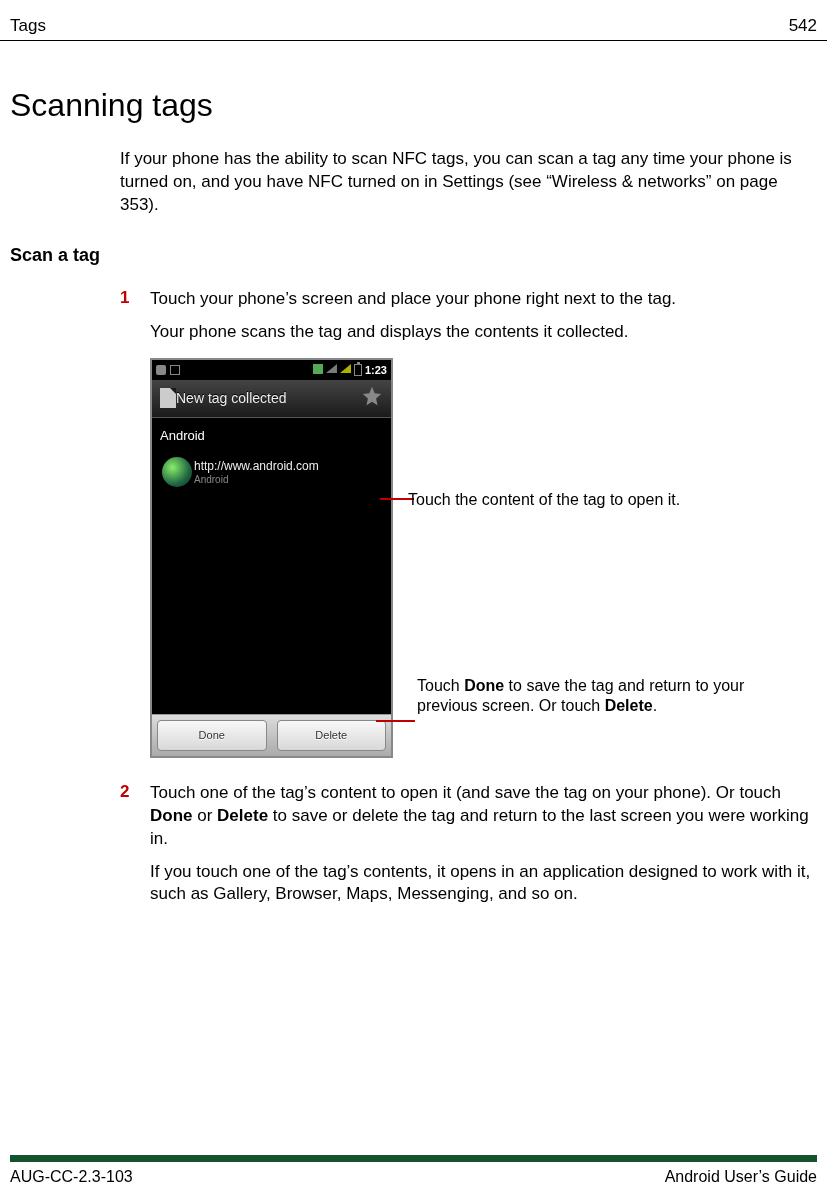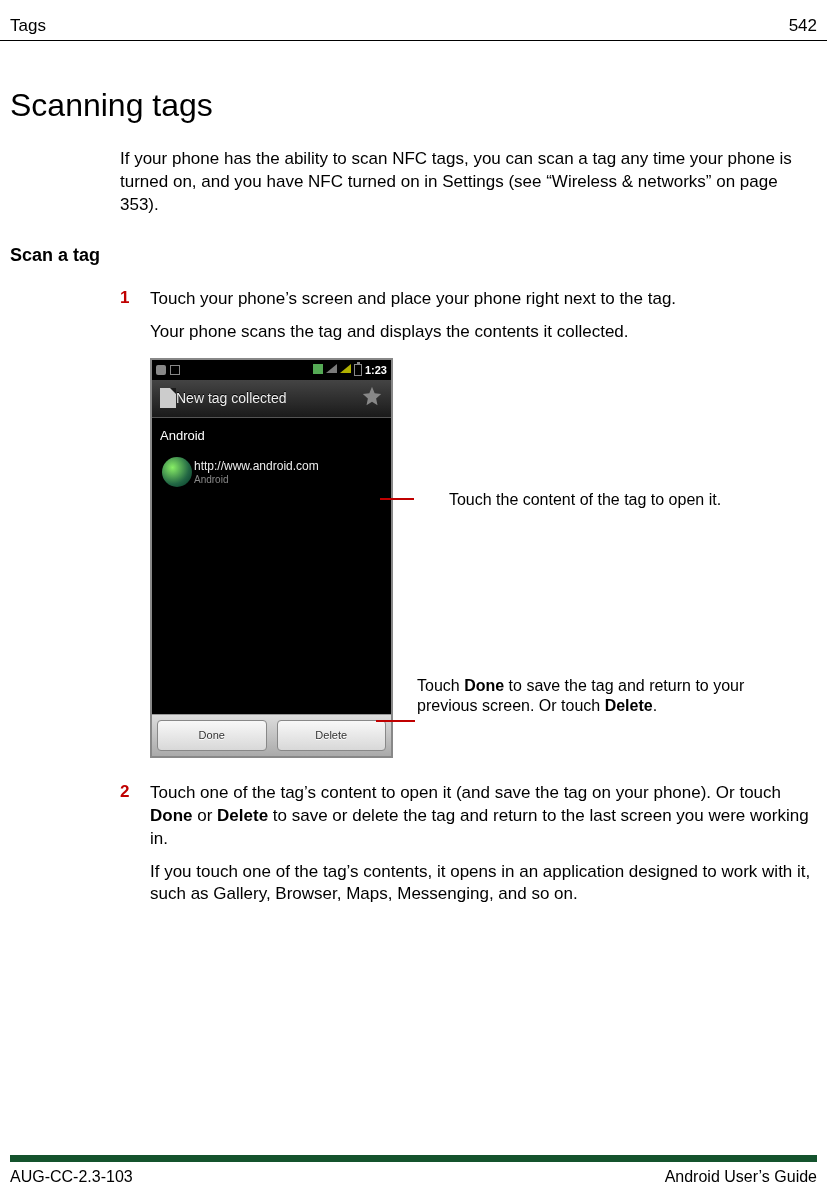--- a/index.html
+++ b/index.html
@@ -142,21 +142,21 @@
     display:flex;align-items:center;justify-content:center;
     font-size:11px;color:#333;text-shadow:0 1px 0 #fff;
   }
   
   .callout {
     position:absolute;
     font-size: 16px;
     line-height: 1.3;
     color:#000;
   }
-  .callout1 { top: 132px; left: 265px; width: 340px; text-align: center; }
+  .callout1 { top: 132px; left: 258px; width: 340px; }
   .callout2 { top: 318px; left: 267px; width: 330px; }
   .c-line {
     position:absolute;
     height: 2px;
     background:#c00000;
   }
   .cl1 { top: 140px; left: 230px; width: 34px; }
   .cl2 { top: 362px; left: 226px; width: 39px; }
   .footer {
     position:absolute;

